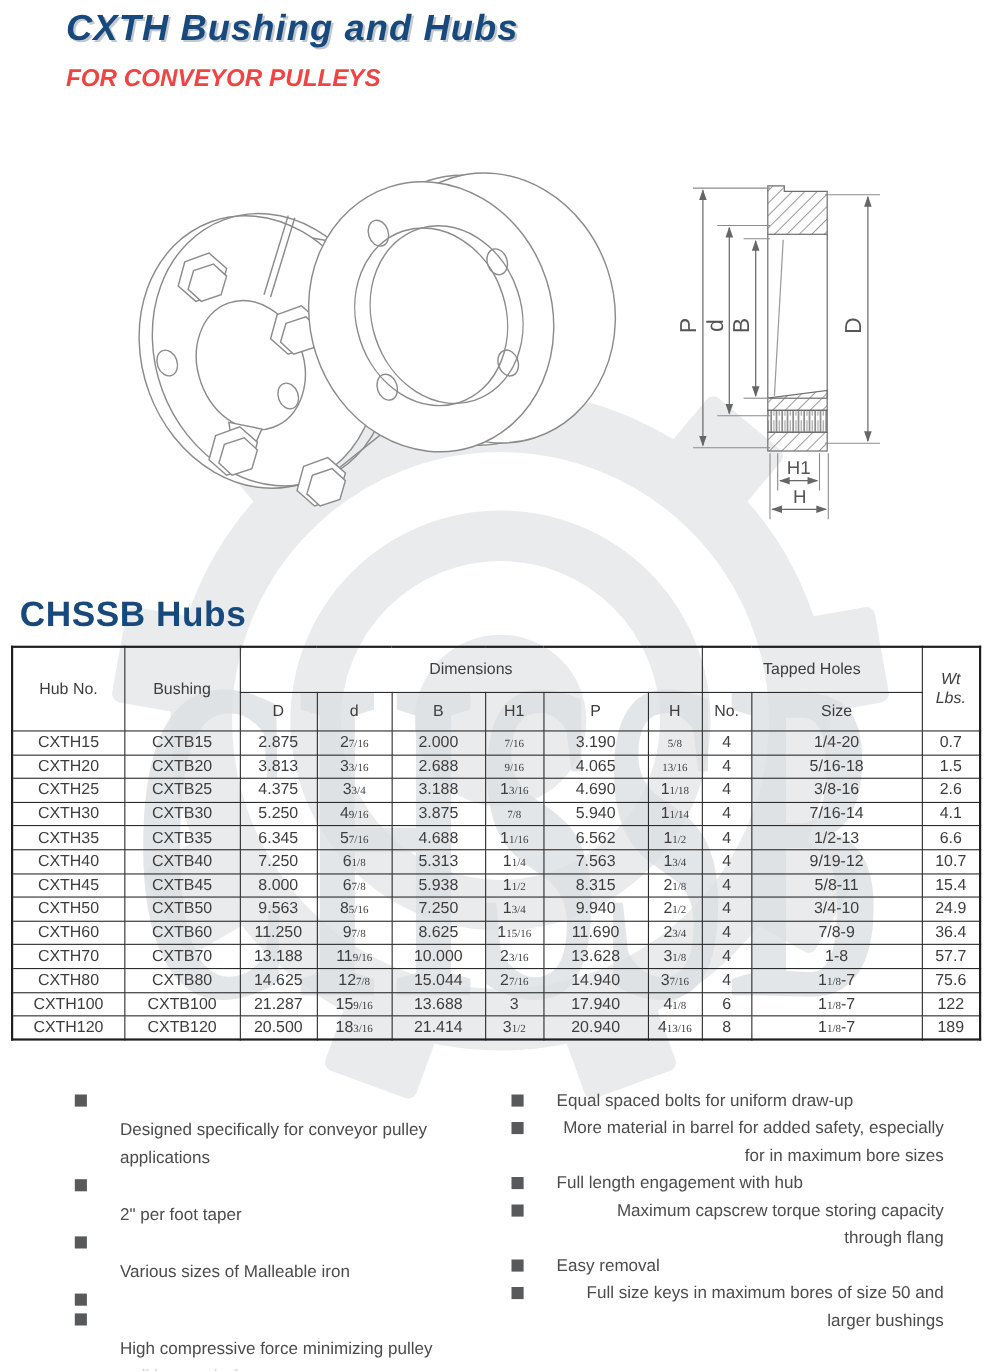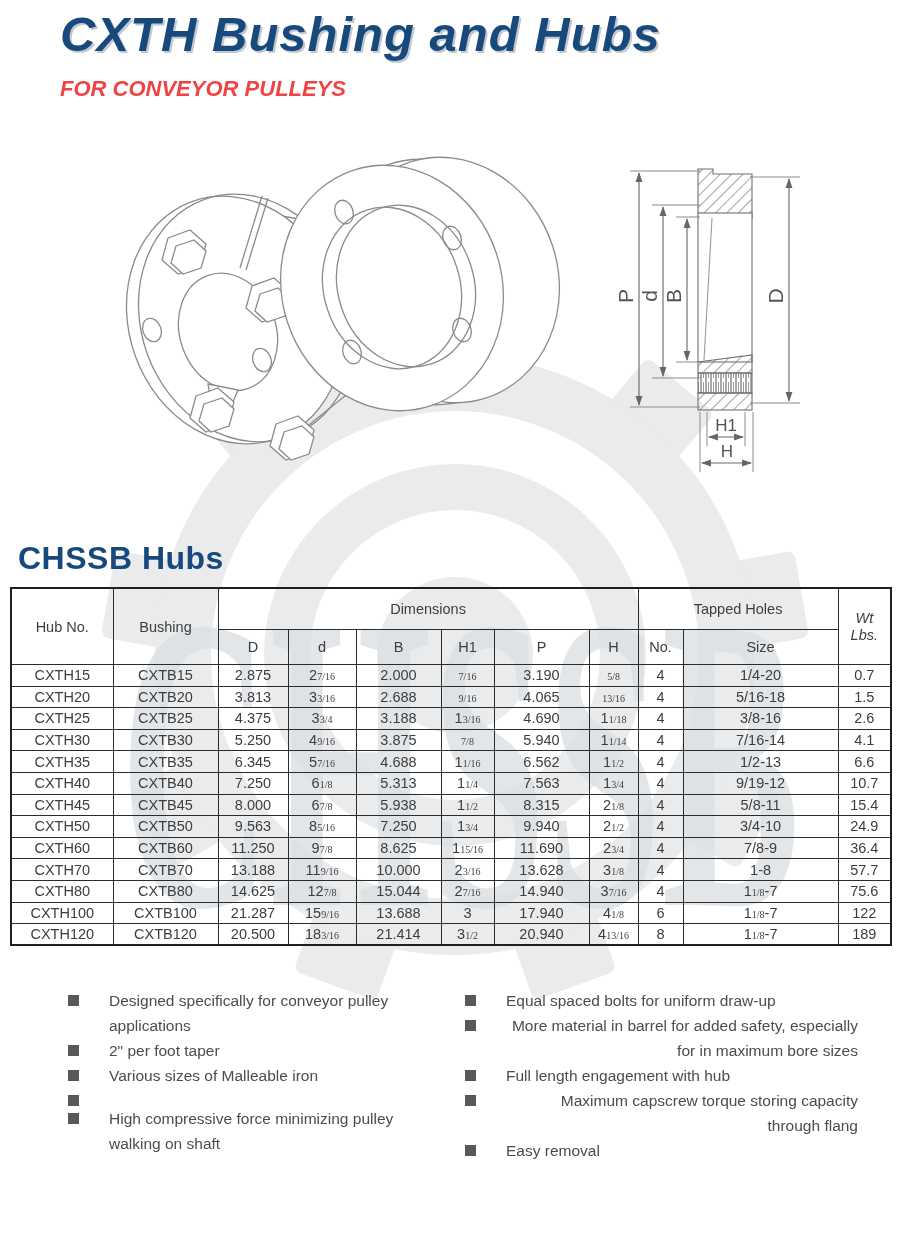--- a/index.html
+++ b/index.html
@@ -5,21 +5,21 @@
   html,body{margin:0;padding:0;background:#fff;}
   .page{
     position:relative;width:900px;height:1246px;background:#ffffff;overflow:hidden;
     font-family:"Liberation Sans", sans-serif;color:#3d3d3d;
   }
   
   .wm-svg{position:absolute;left:0;top:0;z-index:0;pointer-events:none;}
   
   .hdr{position:absolute;left:60px;top:6px;z-index:2;}
   .title{
-    font-size:49px;font-weight:bold;font-style:italic;color:#17497d;
+    font-size:33px;font-weight:bold;font-style:italic;color:#17497d;
     letter-spacing:1px;white-space:nowrap;
     text-shadow:2px 2px 0 #c2c8ce;
   }
   .subtitle{
     margin-top:14px;font-size:22px;font-weight:bold;font-style:italic;color:#ef4444;
     letter-spacing:0px;white-space:nowrap;
   }
   
   .fig-svg{position:absolute;left:0;top:140px;z-index:1;}
   
@@ -47,21 +47,21 @@
   .features{position:absolute;z-index:2;top:988px;}
   .features.left{left:68px;width:390px;}
   .features.right{left:465px;width:400px;}
   ul.feat{list-style:none;margin:0;padding:0;}
   ul.feat li{display:flex;align-items:flex-start;margin:0;}
   .bullet{
     flex:0 0 auto;width:11px;height:11px;background:#58595b;
     margin:7px 30px 0 0;
   }
   .ftext{font-size:15.5px;line-height:25px;color:#4c4c4c;}
-  .features.left .ftext{max-width:318px;}
+  .features.left .ftext{max-width:318px;margin-top:27px;}
   .features.right .ftext{max-width:352px;text-align:right;}
 </style>
 </head>
 <body>
 
 <div class="page">
 
   <svg class="wm-svg" width="900" height="1246" viewBox="0 0 900 1246">
     <g fill="#e9ebed">
       <g transform="translate(455,655)">
@@ -467,16 +467,20 @@
           <span class="ftext">Full length engagement with hub</span>
         </li>
         <li>
           <span class="bullet"></span>
           <span class="ftext">Maximum capscrew torque storing capacity through flang</span>
         </li>
         <li>
           <span class="bullet"></span>
           <span class="ftext">Easy removal</span>
         </li>
+        <li>
+          <span class="bullet"></span>
+          <span class="ftext">Full size keys in maximum bores of size 50 and larger bushings</span>
+        </li>
       </ul>
   </div>
 
 </div>
 
 </body></html>

